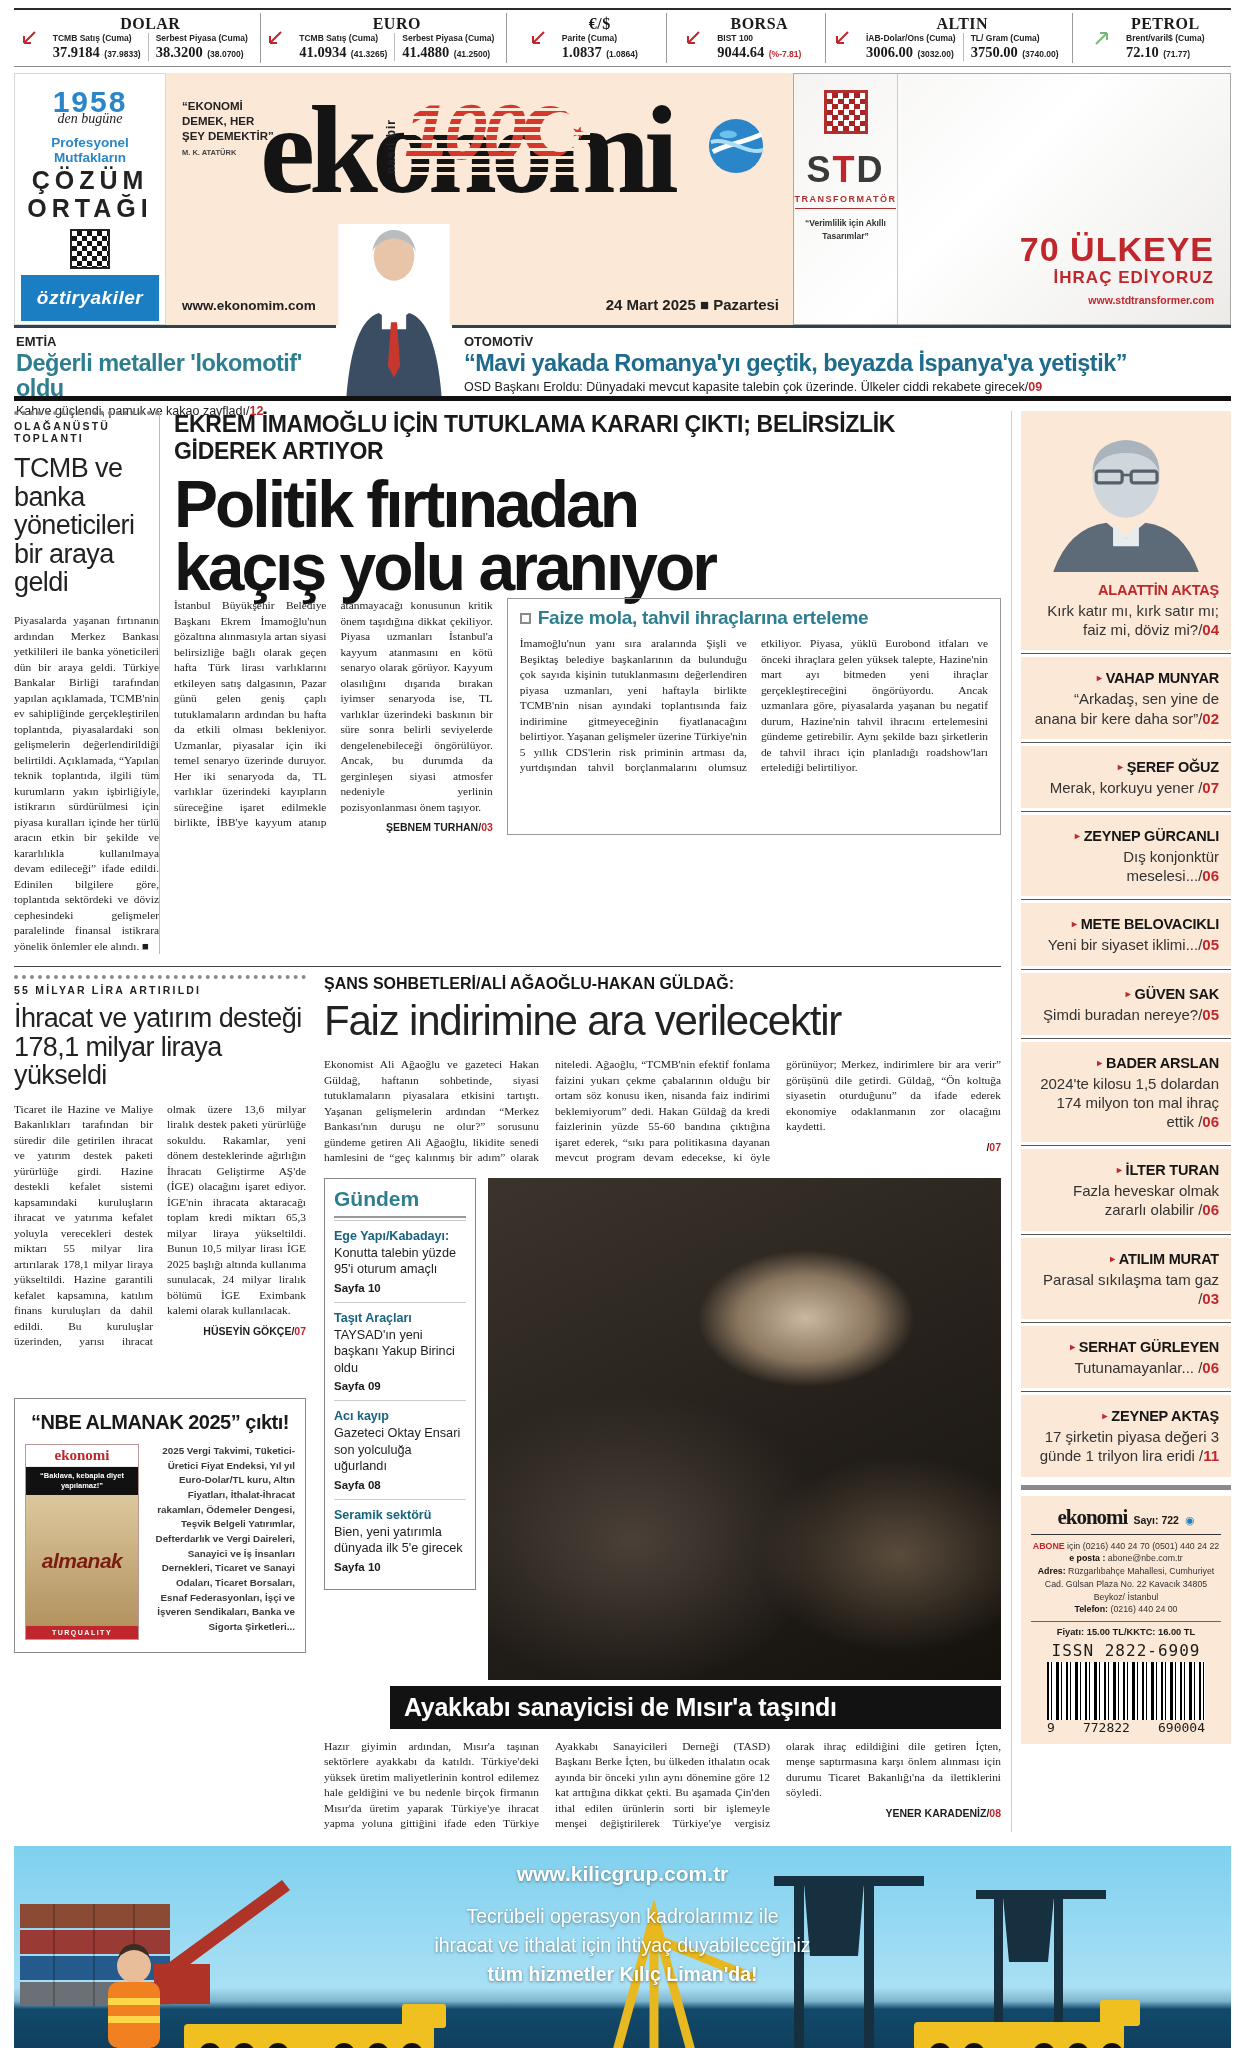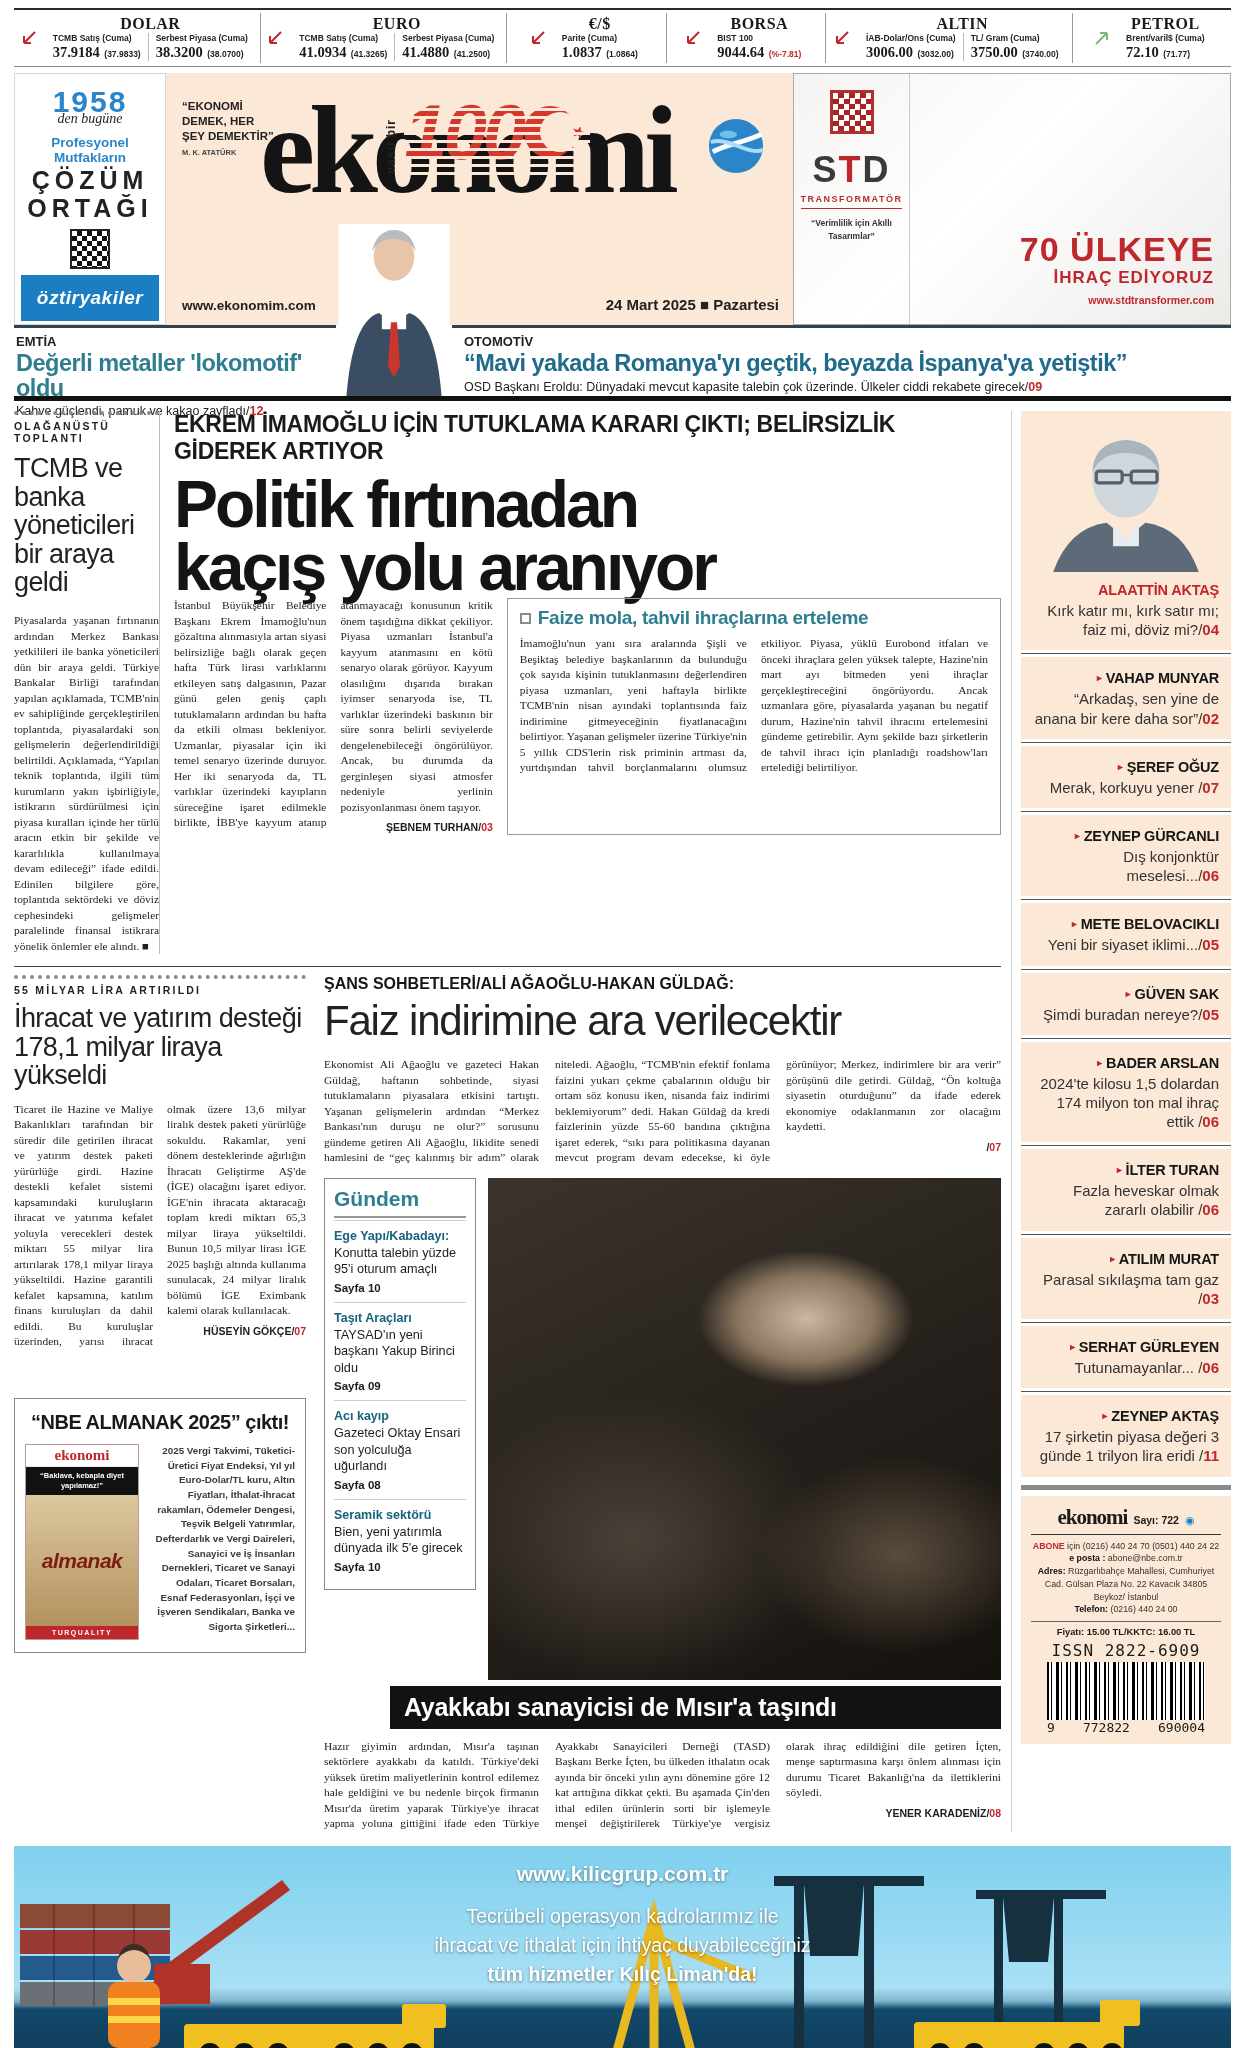--- a/index.html
+++ b/index.html
@@ -39,21 +39,21 @@
   .c100{font-style:italic;font-weight:900;font-size:78px;color:#d4372c;letter-spacing:-4px}
   .crescent{position:relative;width:48px;height:62px;margin-left:2px}
   .crescent i{position:absolute;left:0;top:4px;width:52px;height:52px;border-radius:50%;background:#d4372c}
   .crescent b{position:absolute;left:16px;top:10px;width:40px;height:40px;border-radius:50%;background:#fbe8d7}
   .c-star{position:absolute;right:-14px;top:20px;color:#d4372c;font-size:17px;transform:rotate(18deg)}
   .c100wrap::after{content:"";position:absolute;inset:0;right:-18px;background:repeating-linear-gradient(180deg,transparent 0 5px,#fbe8d7 5px 8px)}
   .globe{position:absolute;right:28px;top:44px}
   .m-url{position:absolute;left:16px;bottom:12px;font-weight:bold;font-size:13.5px;color:#222}
   .m-date{position:absolute;right:14px;bottom:12px;font-weight:bold;font-size:15px;color:#222}
   .m-right{width:438px;border:1px solid #aaa;background:linear-gradient(135deg,#f5f4f2,#ffffff 45%,#ecebe8);display:flex}
-  .std-box{width:116px;border-right:1px solid #ccc;text-align:center;padding-top:16px}
+  .std-box{width:104px;border-right:1px solid #ccc;text-align:center;padding-top:16px}
   .std-qr{width:44px;height:44px;margin:0 auto 18px;border:3px solid #b03030;background:repeating-conic-gradient(#a22 0 25%,#fff 0 50%) 0 0/11px 11px}
   .std-brand{font-weight:900;font-size:36px;letter-spacing:2px;color:#3a3a3a;line-height:1}
   .std-brand span{color:#c0272d}
   .std-sub{color:#b03030;font-size:9px;letter-spacing:1.5px;font-weight:bold;margin-top:2px;border-bottom:1px solid #b03030;display:inline-block;padding-bottom:4px}
   .std-slogan{font-size:8.5px;font-weight:bold;color:#333;margin-top:8px;line-height:1.5;padding:0 6px}
   .std-right{flex:1;display:flex;flex-direction:column;justify-content:flex-end;align-items:flex-end;padding:0 16px 18px 0;text-align:right}
   .std-big1{color:#c0272d;font-weight:900;font-size:34px;letter-spacing:1px;line-height:1}
   .std-big2{color:#c0272d;font-weight:900;font-size:17px;letter-spacing:1px;margin-top:2px}
   .std-url{color:#c0272d;font-size:10.5px;font-weight:bold;margin-top:6px}
 

